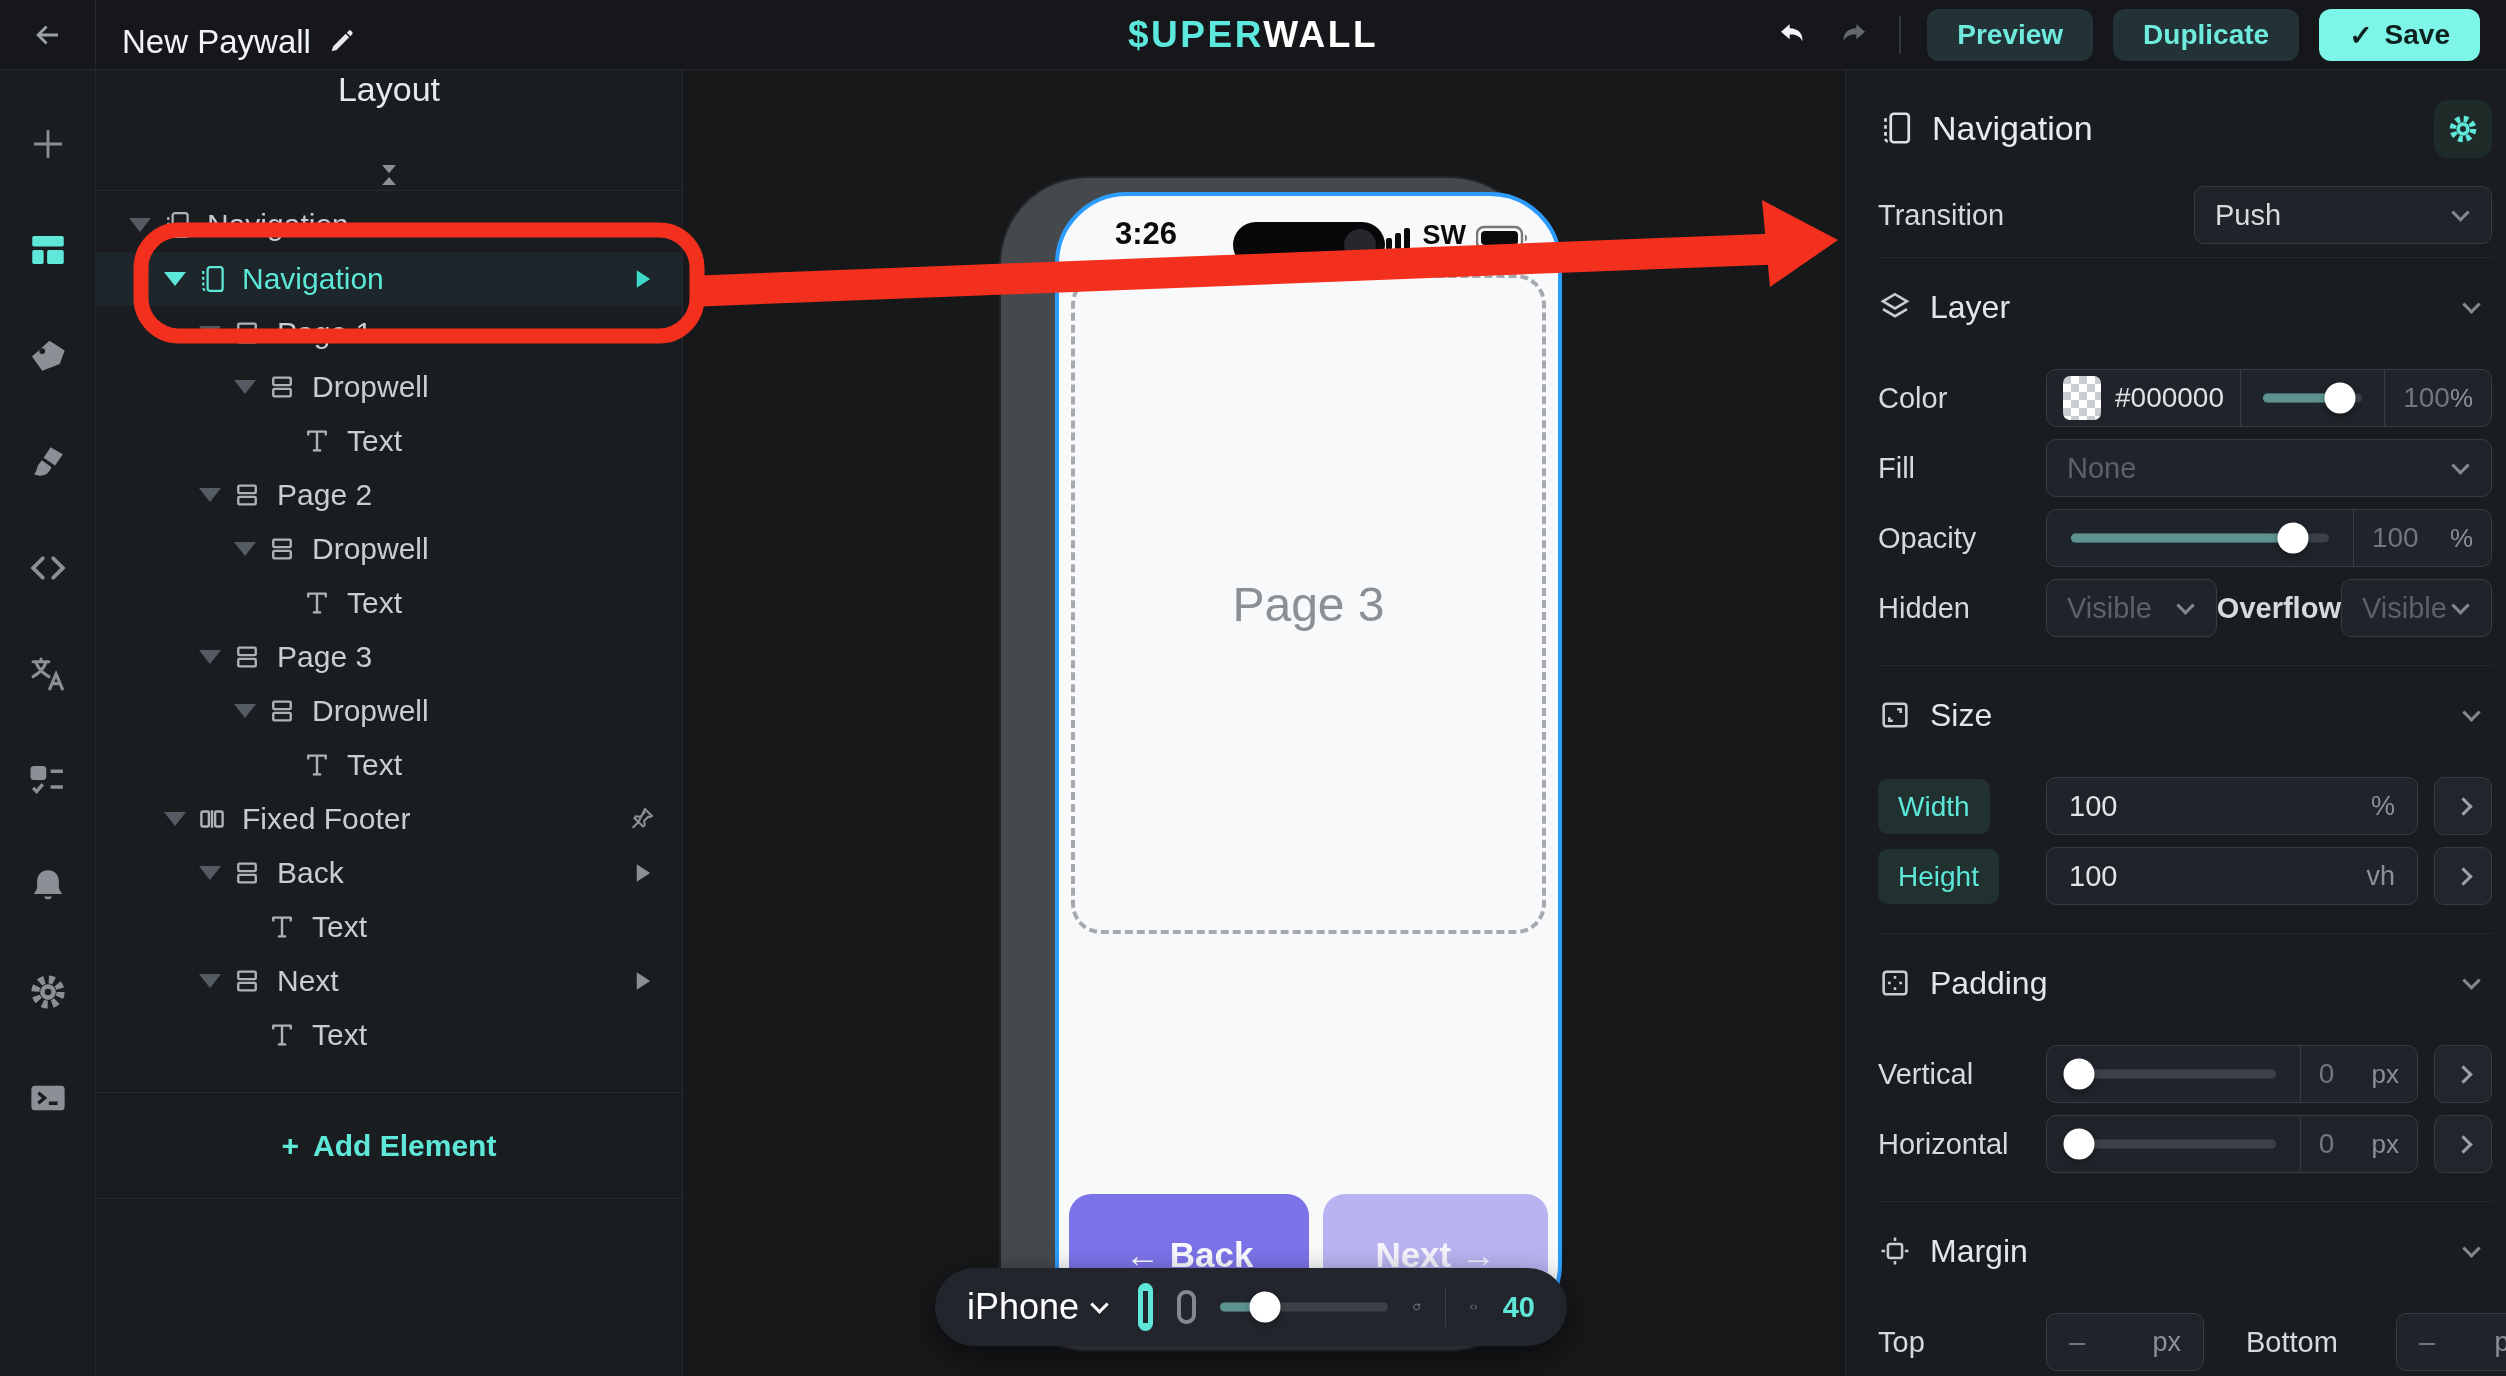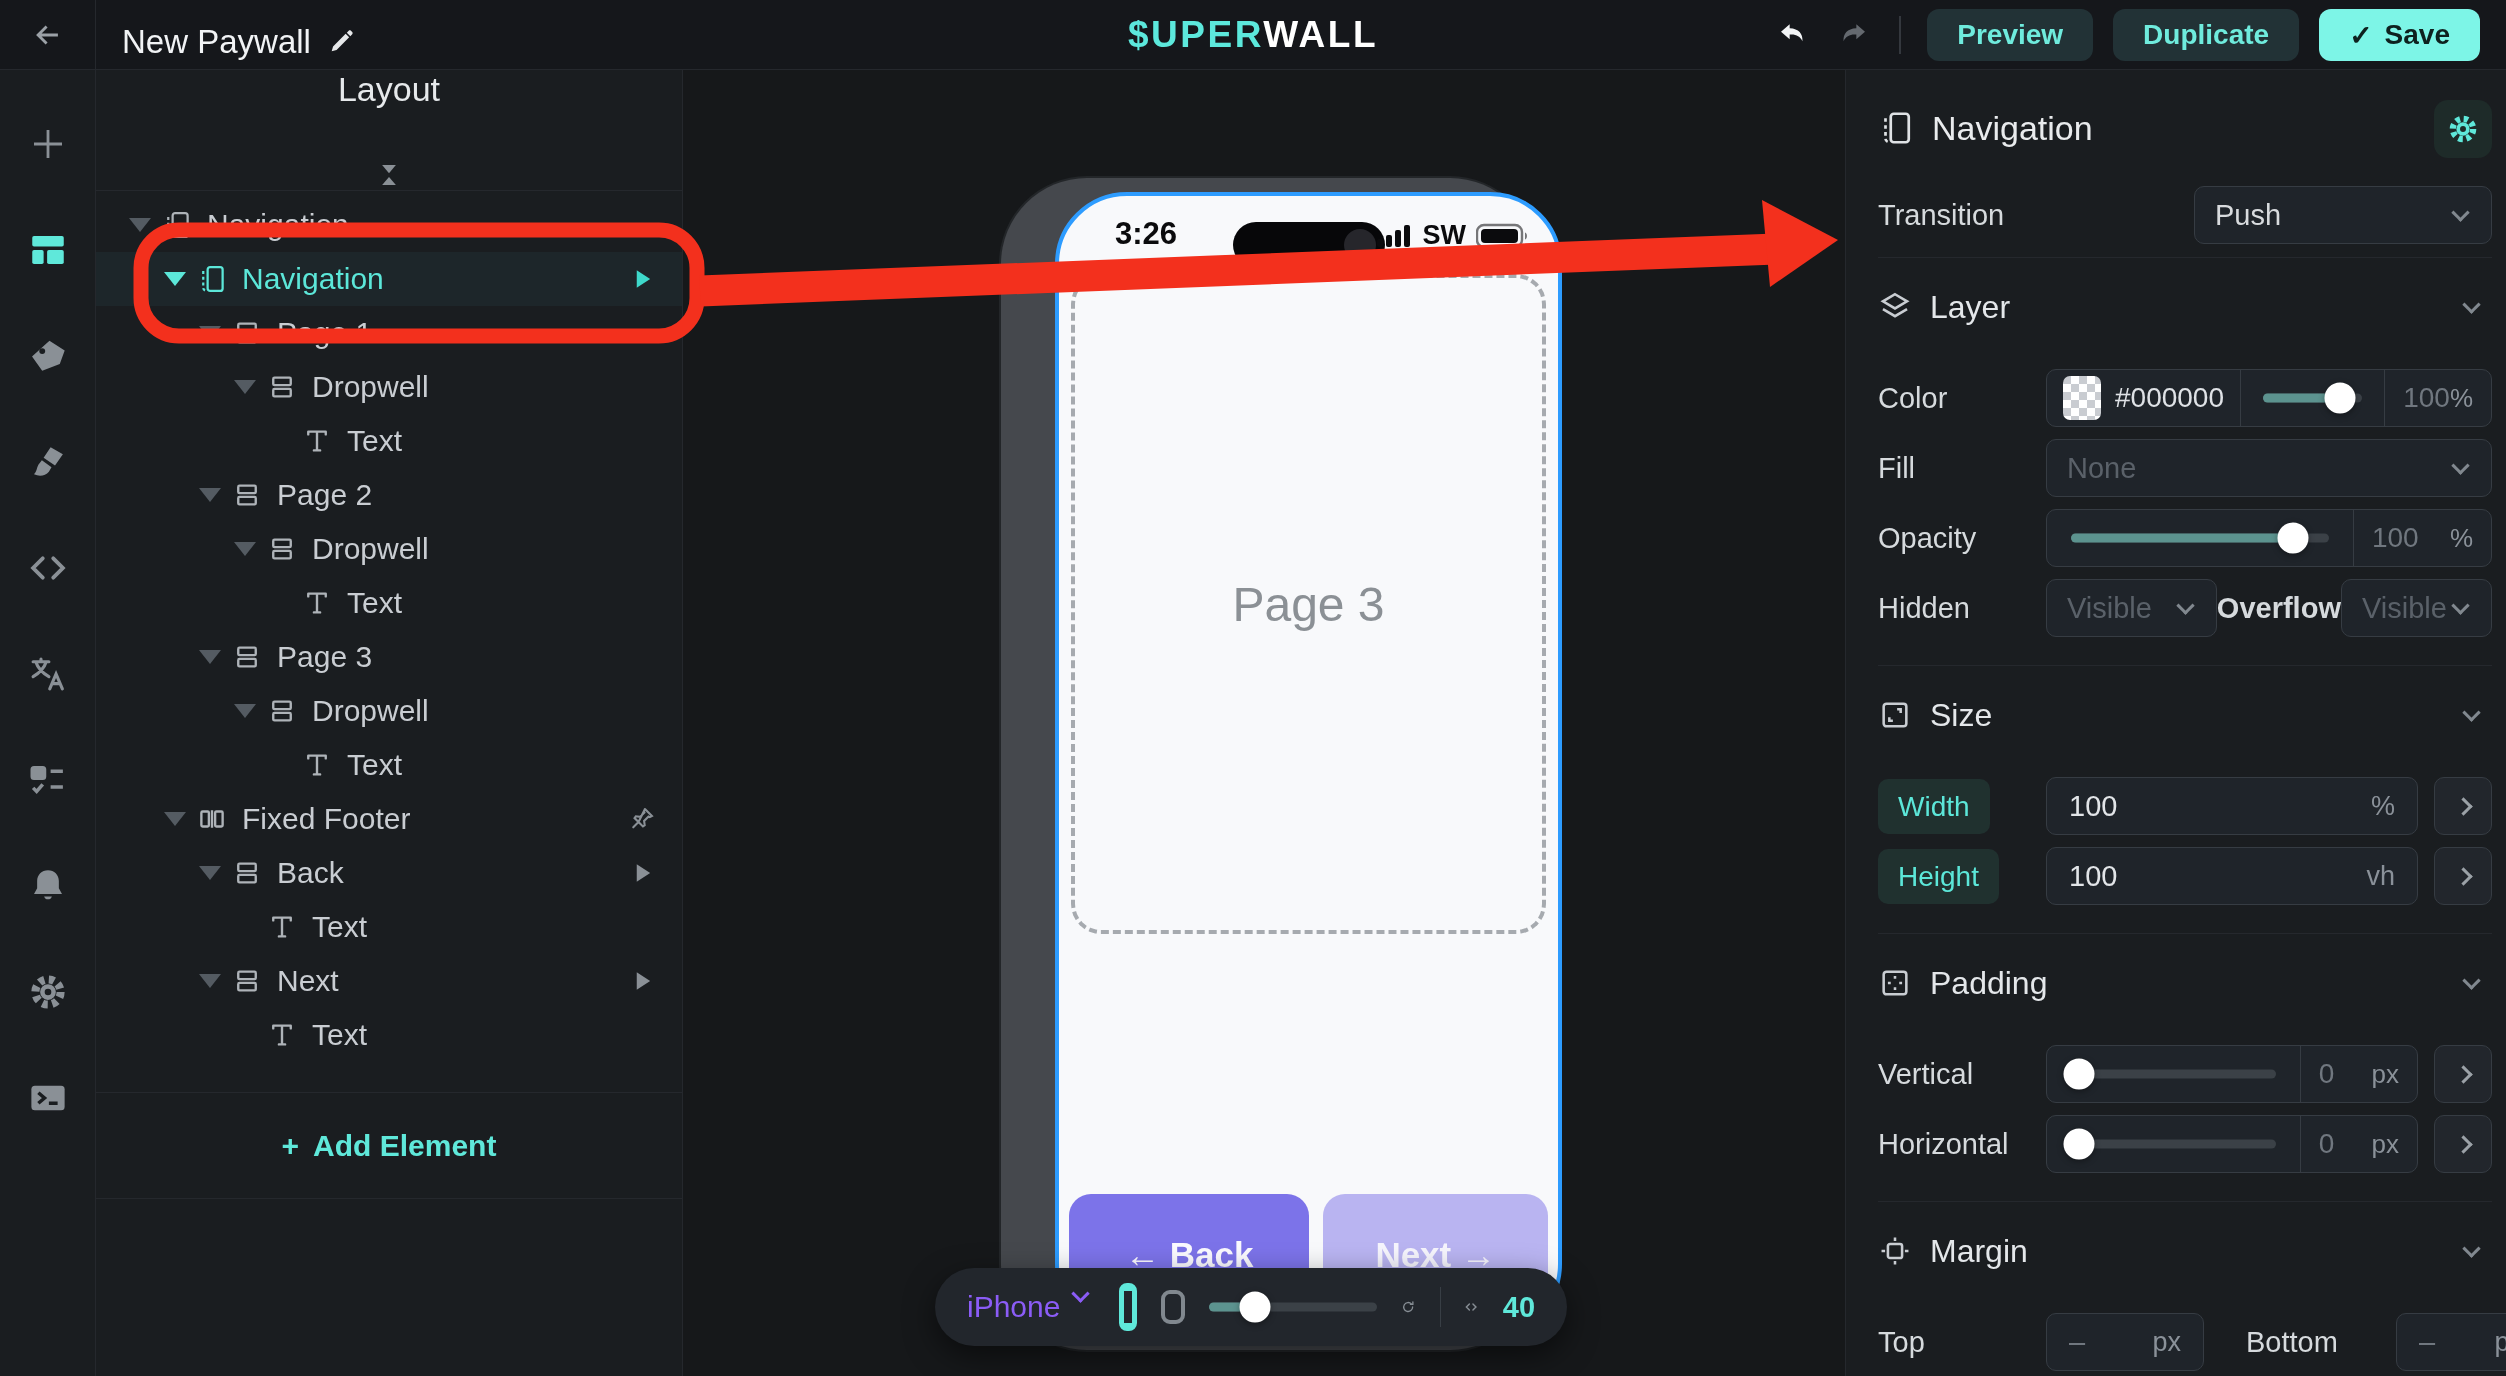--- a/index.html
+++ b/index.html
@@ -68,36 +68,36 @@
   .canvas { position:absolute; top:70px; left:683px; width:1162px; bottom:0; background:#16181A; overflow:hidden; }
   .phone { position:absolute; left:318px; top:108px; width:535px; height:1172px; background:#45484D;
     border-radius:86px; padding:14px; box-shadow:0 0 0 2px #232629; }
   .screen { position:relative; width:100%; height:100%; background:#F8F9FB; border-radius:72px;
     border:4px solid #2D9CFF; overflow:hidden;margin-left:40px; }
   .statusbar { position:absolute; top:0; left:0; right:0; height:74px; }
   .s-time { position:absolute; left:56px; top:20px; font-size:31px; font-weight:700; color:#0B0B0D; }
   .island { position:absolute; left:50%; top:26px; transform:translateX(-50%); width:152px; height:46px;
     background:#070709; border-radius:24px; }
   .island .cam { position:absolute; right:9px; top:7px; width:32px; height:32px; border-radius:50%; background:#26262B; }
-  .s-right { position:absolute; right:28px; top:24px; display:flex; align-items:center; gap:10px; }
+  .s-right { position:absolute; right:28px; top:24px; display:flex; align-items:flex-end; gap:10px; }
   .s-carrier { font-size:27px; font-weight:700; color:#0B0B0D; }
   .dropzone { position:absolute; left:12px; right:12px; top:78px; height:660px;
     border:4px dashed #A6AAAF; border-radius:30px; display:flex; align-items:center; justify-content:center; }
   .page-label { font-size:48px; color:#8B9095; }
   .footer-btns { position:absolute; left:10px; right:10px; top:998px; display:flex; gap:14px;justify-content:center; }
   .pw-btn { height:122px; border-radius:22px; display:flex; align-items:center; justify-content:center;
     font-size:35px; font-weight:600; color:#FBFAFF; }
   .pw-back { flex:1.07; background:#7C73E9; }
   .pw-next { flex:1; background:#B9B4F1; color:#F6F5FD; }
   .screen-bottom { position:absolute; left:6px; right:6px; bottom:0; height:22px; background:#E8E8EA; }
 
   .canvas-toolbar { position:absolute; left:252px; top:1198px; width:632px; height:78px; background:#22262C;
     border-radius:40px; display:flex; align-items:center; padding:0 32px; gap:24px;
     box-shadow:0 10px 30px rgba(0,0,0,.5); z-index:6; }
-  .device-sel { display:flex; gap:14px; color:#8b5cf6; font-size:30px; }
+  .device-sel { display:flex; align-items:center; gap:14px; color:#ffffff; font-size:36px; }
   .chev { display:inline-block; width:13px; height:13px; border-right:3px solid currentColor;
     border-bottom:3px solid currentColor; transform:rotate(45deg) translate(-2px,-2px); }
   .phone-ic { width:30px; height:48px; border:5px solid #5FE8DA; border-top-width:8px;
     border-bottom-width:8px; border-radius:8px; margin-left:8px; }
   .land-ic { width:48px; height:34px; border:4px solid #81888F; border-radius:9px; }
   .slider { position:relative; height:30px; flex:none; }
   .slider .track { position:absolute; left:0; right:0; top:50%; transform:translateY(-50%);
     height:9px; border-radius:5px; background:#3B4147; }
   .slider .fill { position:absolute; left:0; top:0; bottom:0; border-radius:5px; background:#5C938F; }
   .slider .thumb { position:absolute; top:50%; width:31px; height:31px; border-radius:50%; background:#FFFFFF;

